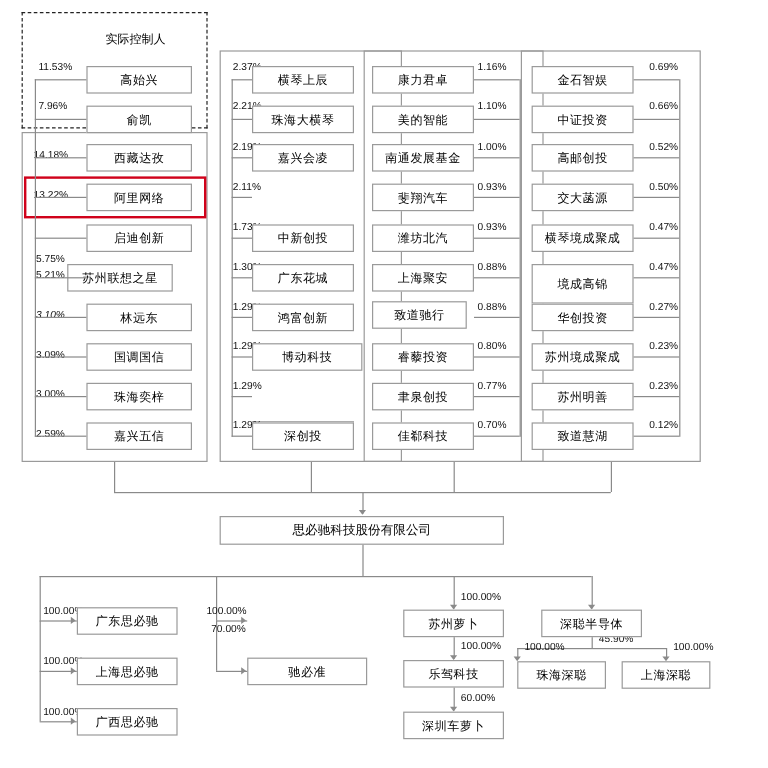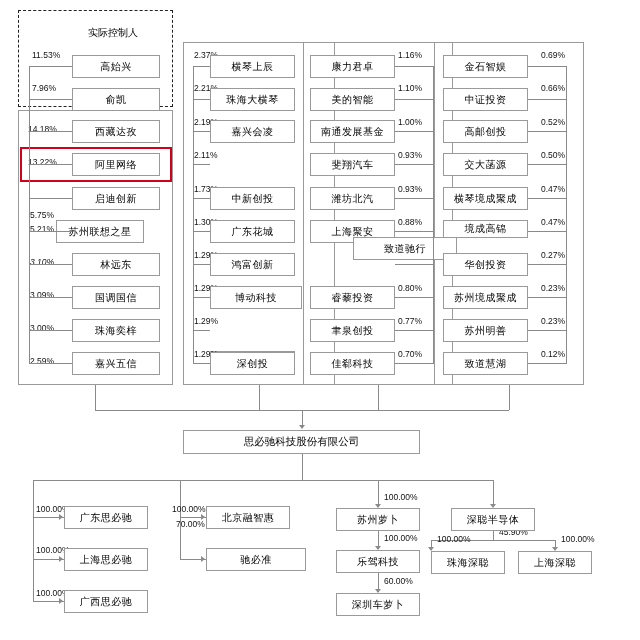--- a/index.html
+++ b/index.html
@@ -179,21 +179,21 @@
   <div class="pct" style="left:398px;top:150px;">0.93%</div>
   <div class="box" style="left:310px;top:153px;width:85px;height:23px;">斐翔汽车</div>
 
   <div class="pct" style="left:398px;top:184px;">0.93%</div>
   <div class="box" style="left:310px;top:187px;width:85px;height:23px;">潍坊北汽</div>
 
   <div class="pct" style="left:398px;top:217px;">0.88%</div>
   <div class="box" style="left:310px;top:220px;width:85px;height:23px;">上海聚安</div>
 
   <div class="pct" style="left:398px;top:250px;">0.88%</div>
-  <div class="box" style="left:310px;top:237px;width:104px;height:23px;margin-left:43px;">致道驰行</div>
+  <div class="box" style="left:310px;top:251px;width:79px;height:23px;">致道驰行</div>
 
   <div class="pct" style="left:398px;top:283px;">0.80%</div>
   <div class="box" style="left:310px;top:286px;width:85px;height:23px;">睿藜投资</div>
 
   <div class="pct" style="left:398px;top:316px;">0.77%</div>
   <div class="box" style="left:310px;top:319px;width:85px;height:23px;">聿泉创投</div>
 
   <div class="pct" style="left:398px;top:349px;">0.70%</div>
   <div class="box" style="left:310px;top:352px;width:85px;height:23px;">佳郗科技</div>
 
@@ -218,21 +218,21 @@
   <div class="pct" style="left:541px;top:117px;">0.52%</div>
   <div class="box" style="left:443px;top:120px;width:85px;height:23px;">高邮创投</div>
 
   <div class="pct" style="left:541px;top:150px;">0.50%</div>
   <div class="box" style="left:443px;top:153px;width:85px;height:23px;font-family:Liberation Mono, monospace;">交大菡源</div>
 
   <div class="pct" style="left:541px;top:184px;">0.47%</div>
   <div class="box" style="left:443px;top:187px;width:85px;height:23px;">横琴境成聚成</div>
 
   <div class="pct" style="left:541px;top:217px;">0.47%</div>
-  <div class="box" style="left:443px;top:220px;width:85px;height:18px;">境成高锦</div>
+  <div class="box" style="left:443px;top:220px;width:85px;height:33px;">境成高锦</div>
 
   <div class="pct" style="left:541px;top:250px;">0.27%</div>
   <div class="box" style="left:443px;top:253px;width:85px;height:23px;">华创投资</div>
 
   <div class="pct" style="left:541px;top:283px;">0.23%</div>
   <div class="box" style="left:443px;top:286px;width:85px;height:23px;">苏州境成聚成</div>
 
   <div class="pct" style="left:541px;top:316px;">0.23%</div>
   <div class="box" style="left:443px;top:319px;width:85px;height:23px;">苏州明善</div>
 
@@ -279,21 +279,20 @@
   <div class="line vline" style="left:33px;top:517px;height:84px;"></div>
   <div class="line hline" style="left:33px;top:559px;width:31px;"></div>
   <div class="arrow" style="left:59px;top:556px;"></div>
 
   <div class="pct" style="left:36px;top:588px;">100.00%</div>
   <div class="box" style="left:64px;top:590px;width:84px;height:23px;">广西思必驰</div>
   <div class="line hline" style="left:33px;top:601px;width:31px;"></div>
   <div class="arrow" style="left:59px;top:598px;"></div>
 
   <div class="pct" style="left:172px;top:504px;">100.00%</div>
-  <div class="box" style="left:206px;top:506px;width:84px;height:23px;">北京融智惠</div>
   <div class="line hline" style="left:180px;top:517px;width:26px;"></div>
   <div class="arrow" style="left:201px;top:514px;"></div>
 
   <div class="pct" style="left:176px;top:519px;">70.00%</div>
   <div class="box" style="left:206px;top:548px;width:100px;height:23px;">驰必准</div>
   <div class="line vline" style="left:180px;top:517px;height:42px;"></div>
   <div class="line hline" style="left:180px;top:559px;width:26px;"></div>
   <div class="arrow" style="left:201px;top:556px;"></div>
 
   <div class="pct" style="left:384px;top:492px;">100.00%</div>

